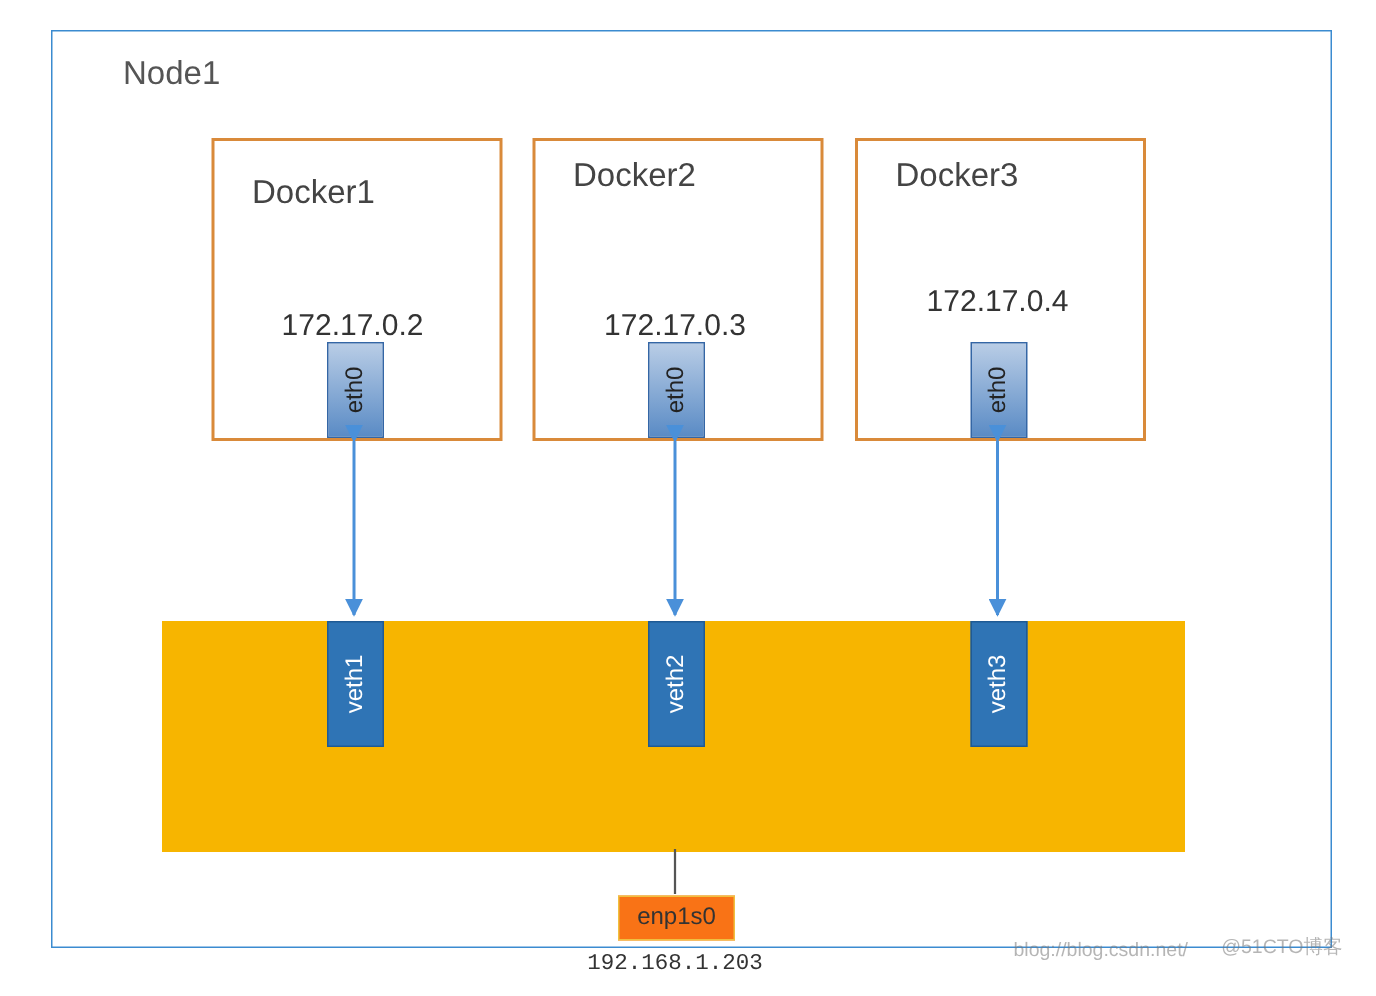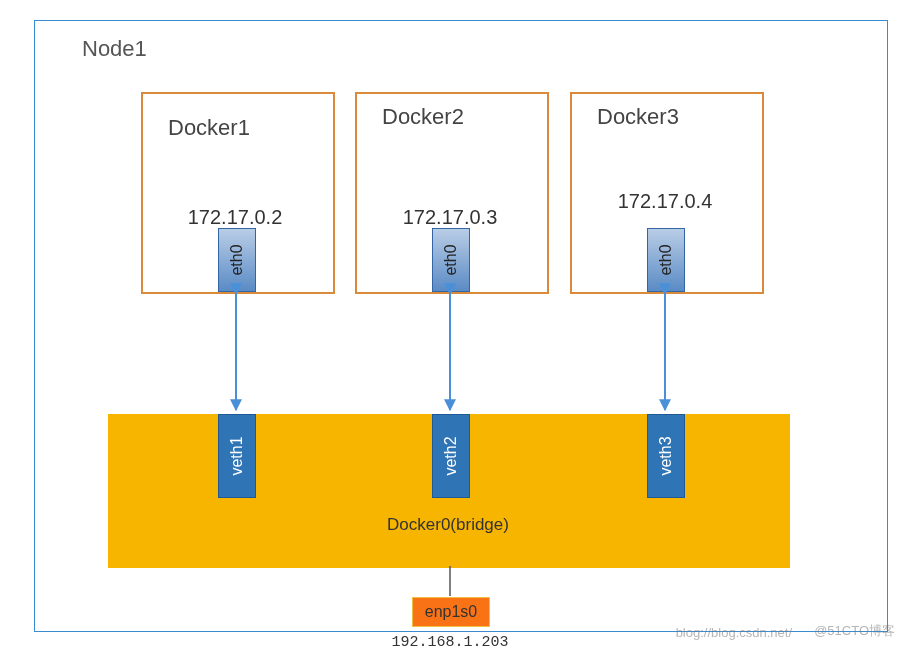--- a/index.html
+++ b/index.html
@@ -145,21 +145,20 @@
     <span class="veth-label">veth1</span>
   </div>
   <div class="veth-box" style="left:432px; top:414px; width:36px; height:82px;">
     <span class="veth-label">veth2</span>
   </div>
   <div class="veth-box" style="left:647px; top:414px; width:36px; height:82px;">
     <span class="veth-label">veth3</span>
   </div>
 
   <div class="bridge-label" style="left:348px; top:514px;">
-    <div>Docker0(bridge)</div>
   </div>
 
   <svg class="lines" width="917" height="664">
     <defs>
       <marker id="arrowEnd" viewBox="0 0 10 10" refX="9" refY="5" markerWidth="6" markerHeight="6" orient="auto-start-reverse">
         <path d="M 0 0 L 10 5 L 0 10 z" fill="#4a90d9"></path>
       </marker>
       <marker id="arrowStart" viewBox="0 0 10 10" refX="1" refY="5" markerWidth="6" markerHeight="6" orient="auto-start-reverse">
         <path d="M 10 0 L 0 5 L 10 10 z" fill="#4a90d9"></path>
       </marker>

